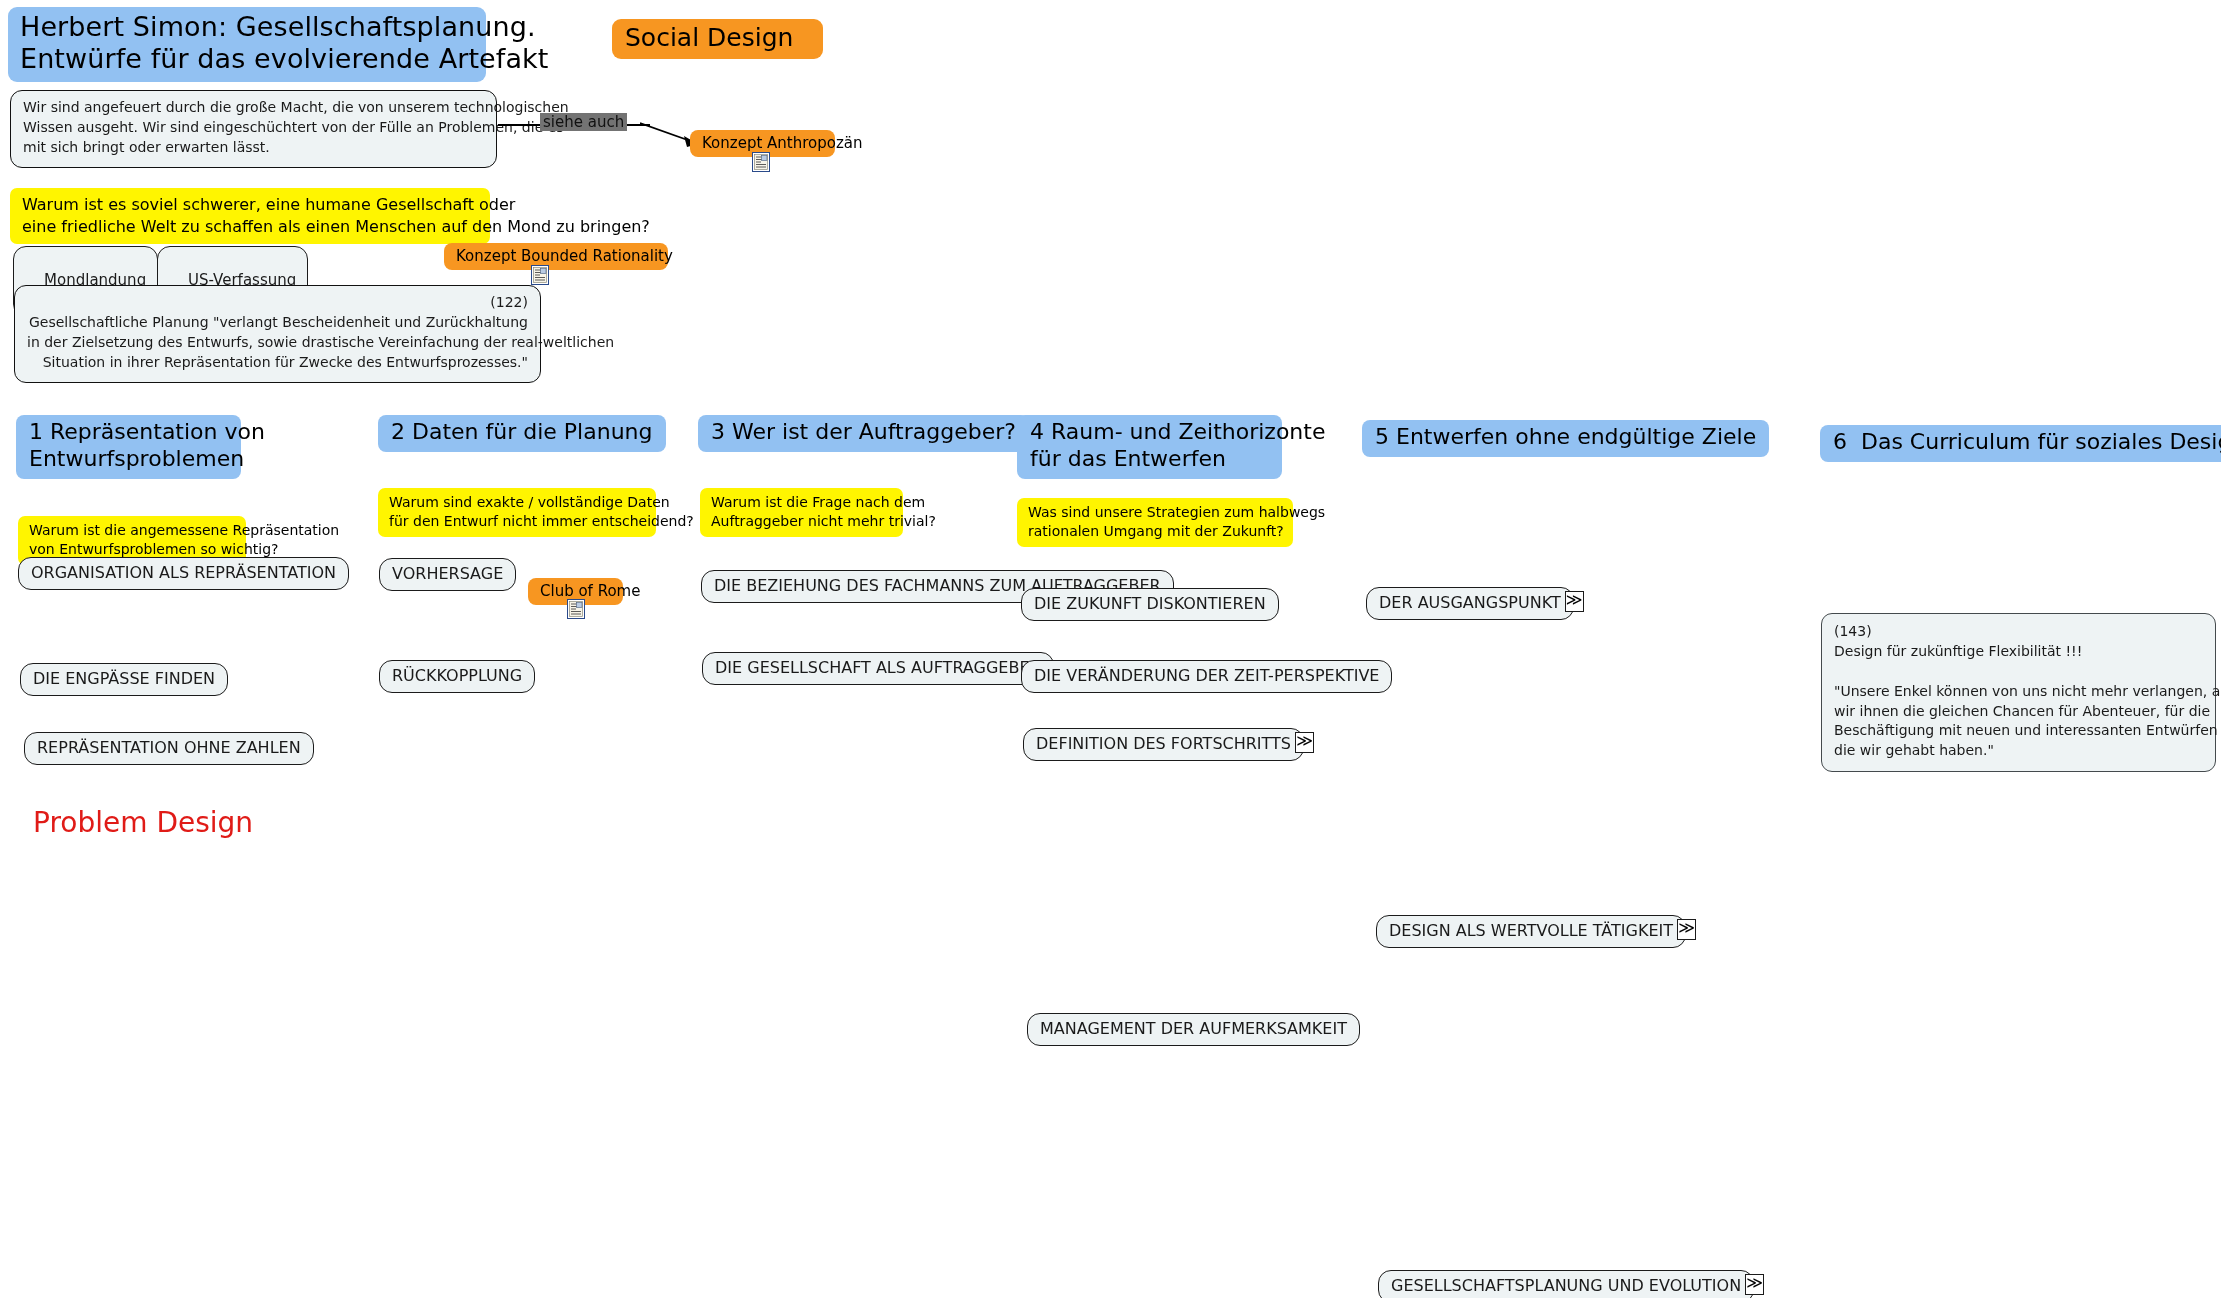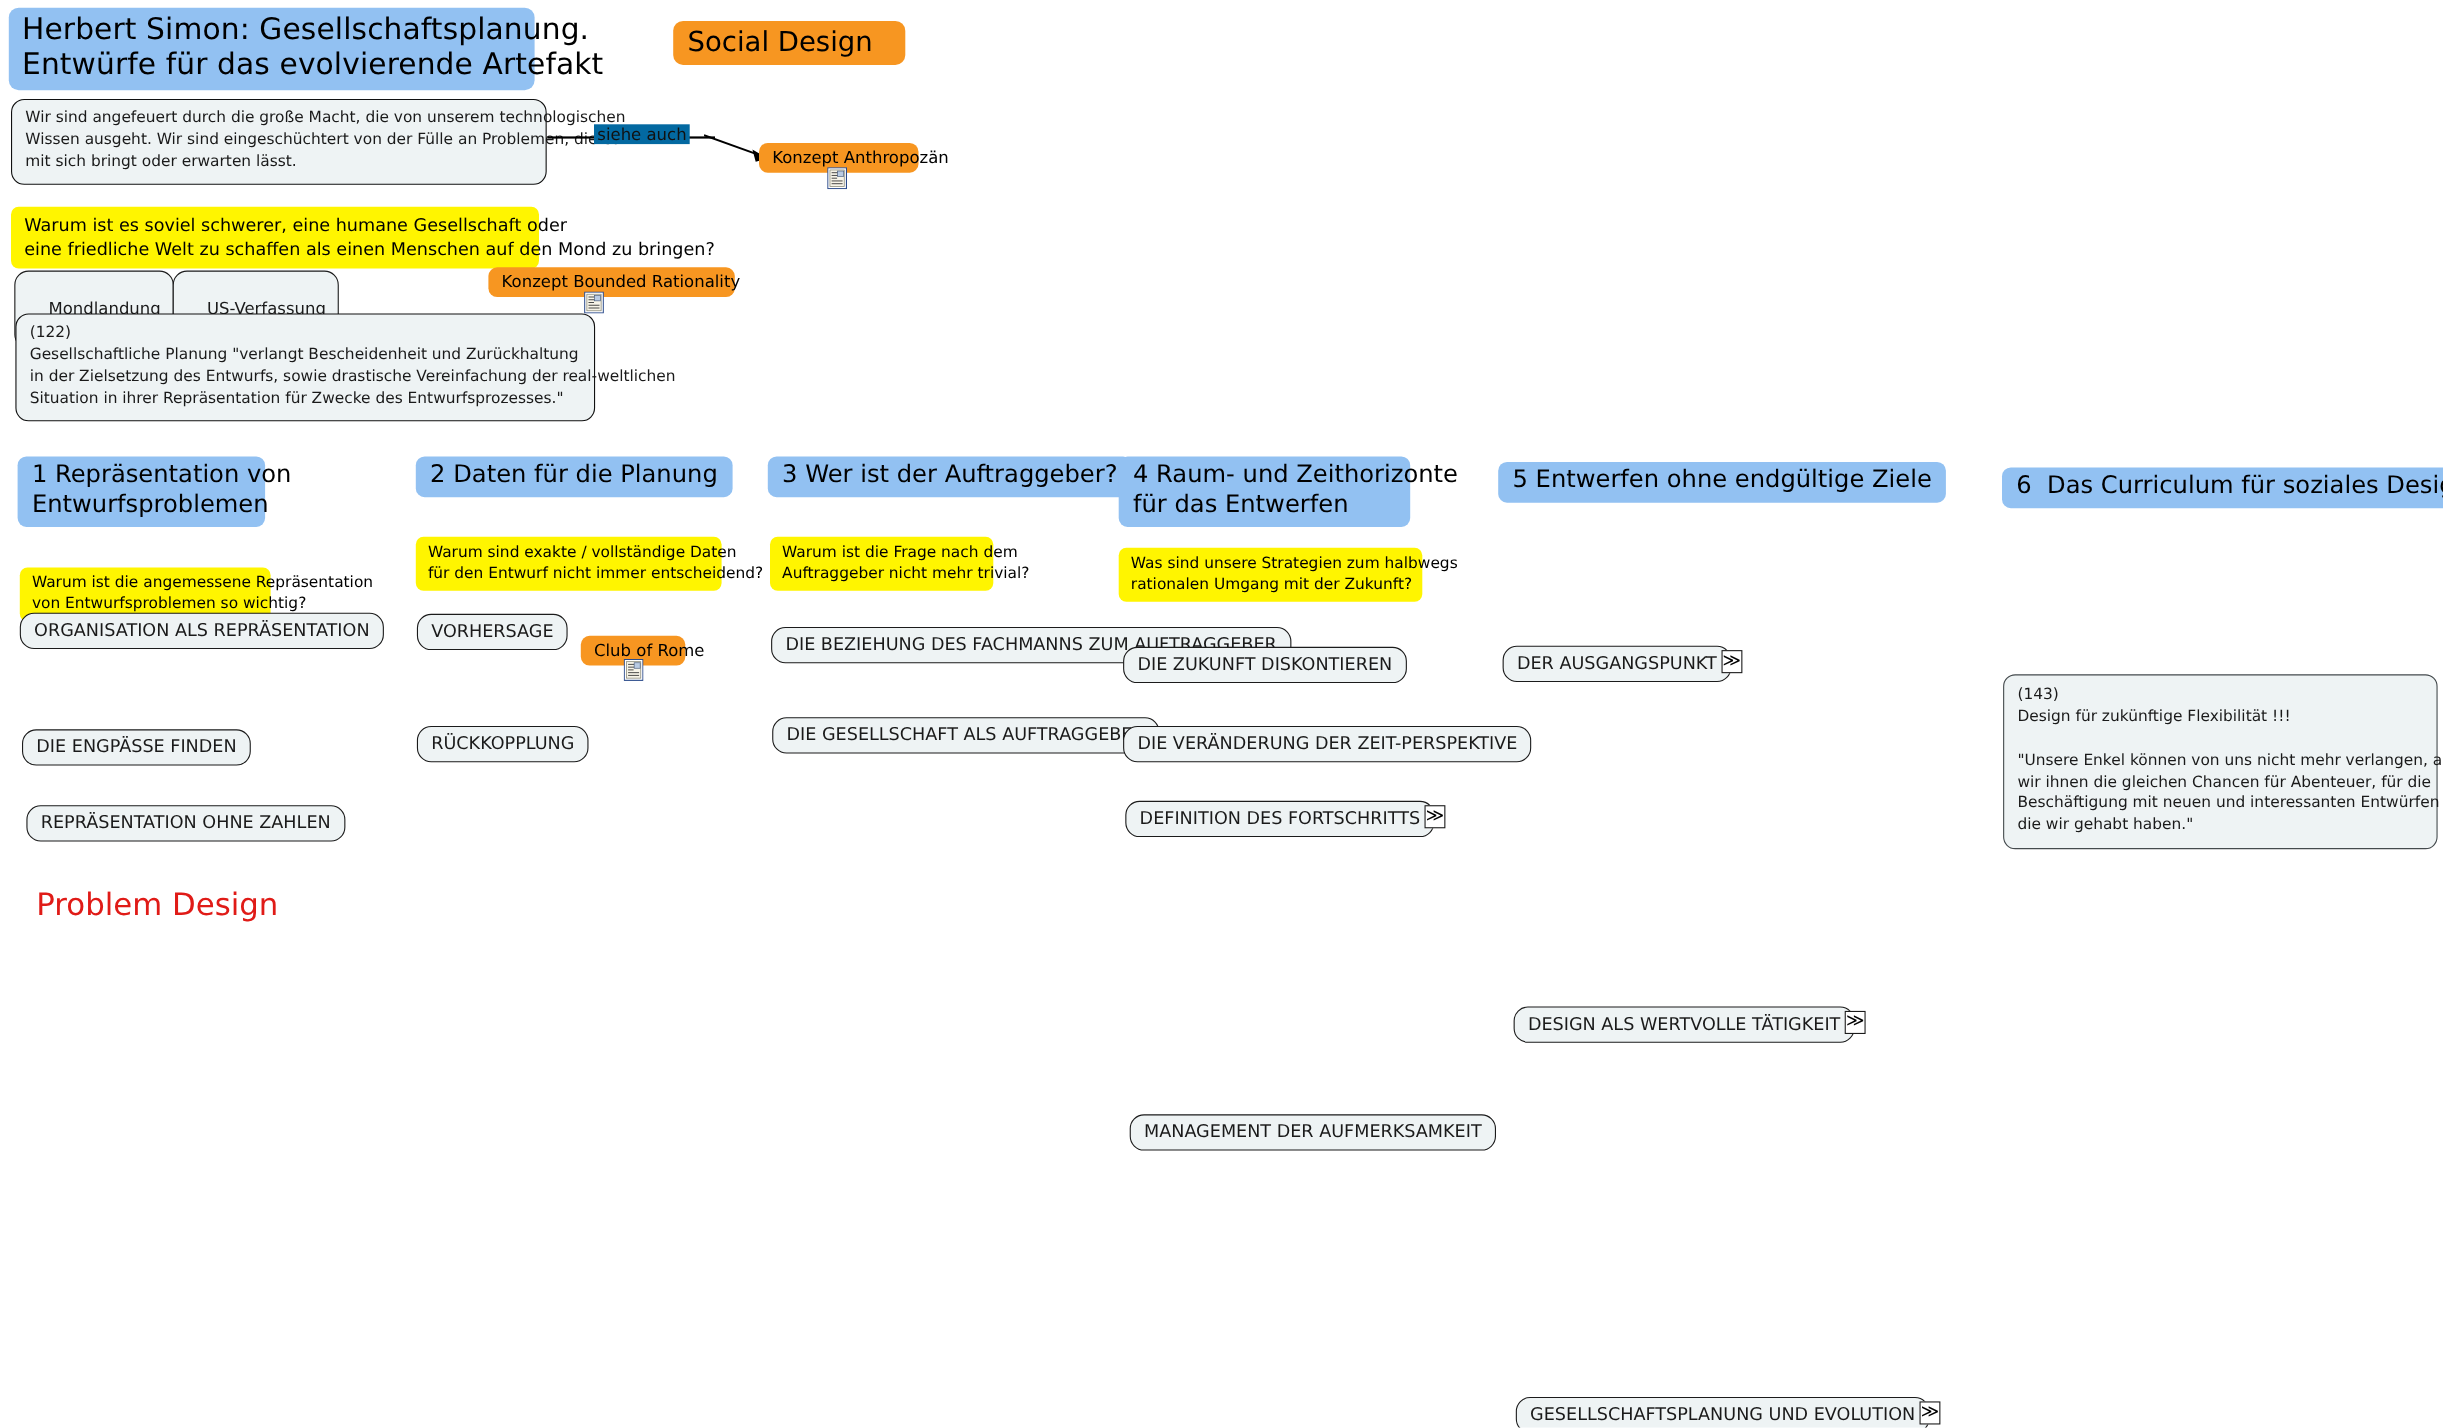--- a/index.html
+++ b/index.html
@@ -140,21 +140,21 @@
   
   .conn-line {
     position: absolute;
     background: #000000;
     height: 1.6px;
   }
   .conn-label {
     position: absolute;
     font-size: 15px;
     color: #111111;
-    background: #0369a1;
+    background: #737373;
     padding: 0 3px;
   }
   .arrow-svg { position: absolute; }
 
   
   .doc-icon {
     position: absolute;
     width: 18px;
     height: 20px;
   }
@@ -215,21 +215,21 @@
     <rect x="0.5" y="0.5" width="17" height="19" fill="#ffffff" stroke="#2a4a8a" stroke-width="1"></rect>
     <rect x="2.5" y="2.5" width="13" height="15" fill="#f7f4e8" stroke="#8a8a78" stroke-width="0.7"></rect>
     <line x1="4" y1="5" x2="14" y2="5" stroke="#333" stroke-width="0.8"></line>
     <line x1="4" y1="7.5" x2="14" y2="7.5" stroke="#333" stroke-width="0.8"></line>
     <line x1="4" y1="10" x2="9" y2="10" stroke="#333" stroke-width="0.8"></line>
     <line x1="4" y1="12.5" x2="14" y2="12.5" stroke="#333" stroke-width="0.8"></line>
     <line x1="4" y1="15" x2="14" y2="15" stroke="#333" stroke-width="0.8"></line>
     <rect x="9.5" y="3.5" width="5.5" height="5" fill="#b9cbe3" stroke="#4a5e7e" stroke-width="0.6"></rect>
   </svg>
 
-  <div class="node quote-box" style="left:14px; top:285px; width:527px;">(122)
+  <div class="node quote-box" style="left:14px; top:285px; width:527px;text-align:right;">(122)
 Gesellschaftliche Planung "verlangt Bescheidenheit und Zurückhaltung
 in der Zielsetzung des Entwurfs, sowie drastische Vereinfachung der real-weltlichen
 Situation in ihrer Repräsentation für Zwecke des Entwurfsprozesses."</div>
 
   <div class="node head-chip" style="left:16px; top:415px; width:225px;">1 Repräsentation von
 Entwurfsproblemen</div>
   <div class="node yellow-box" style="left:18px; top:516px; width:228px;">Warum ist die angemessene Repräsentation
 von Entwurfsproblemen so wichtig?</div>
 
   <div class="pill-wrap" style="left:18px; top:557px;">

